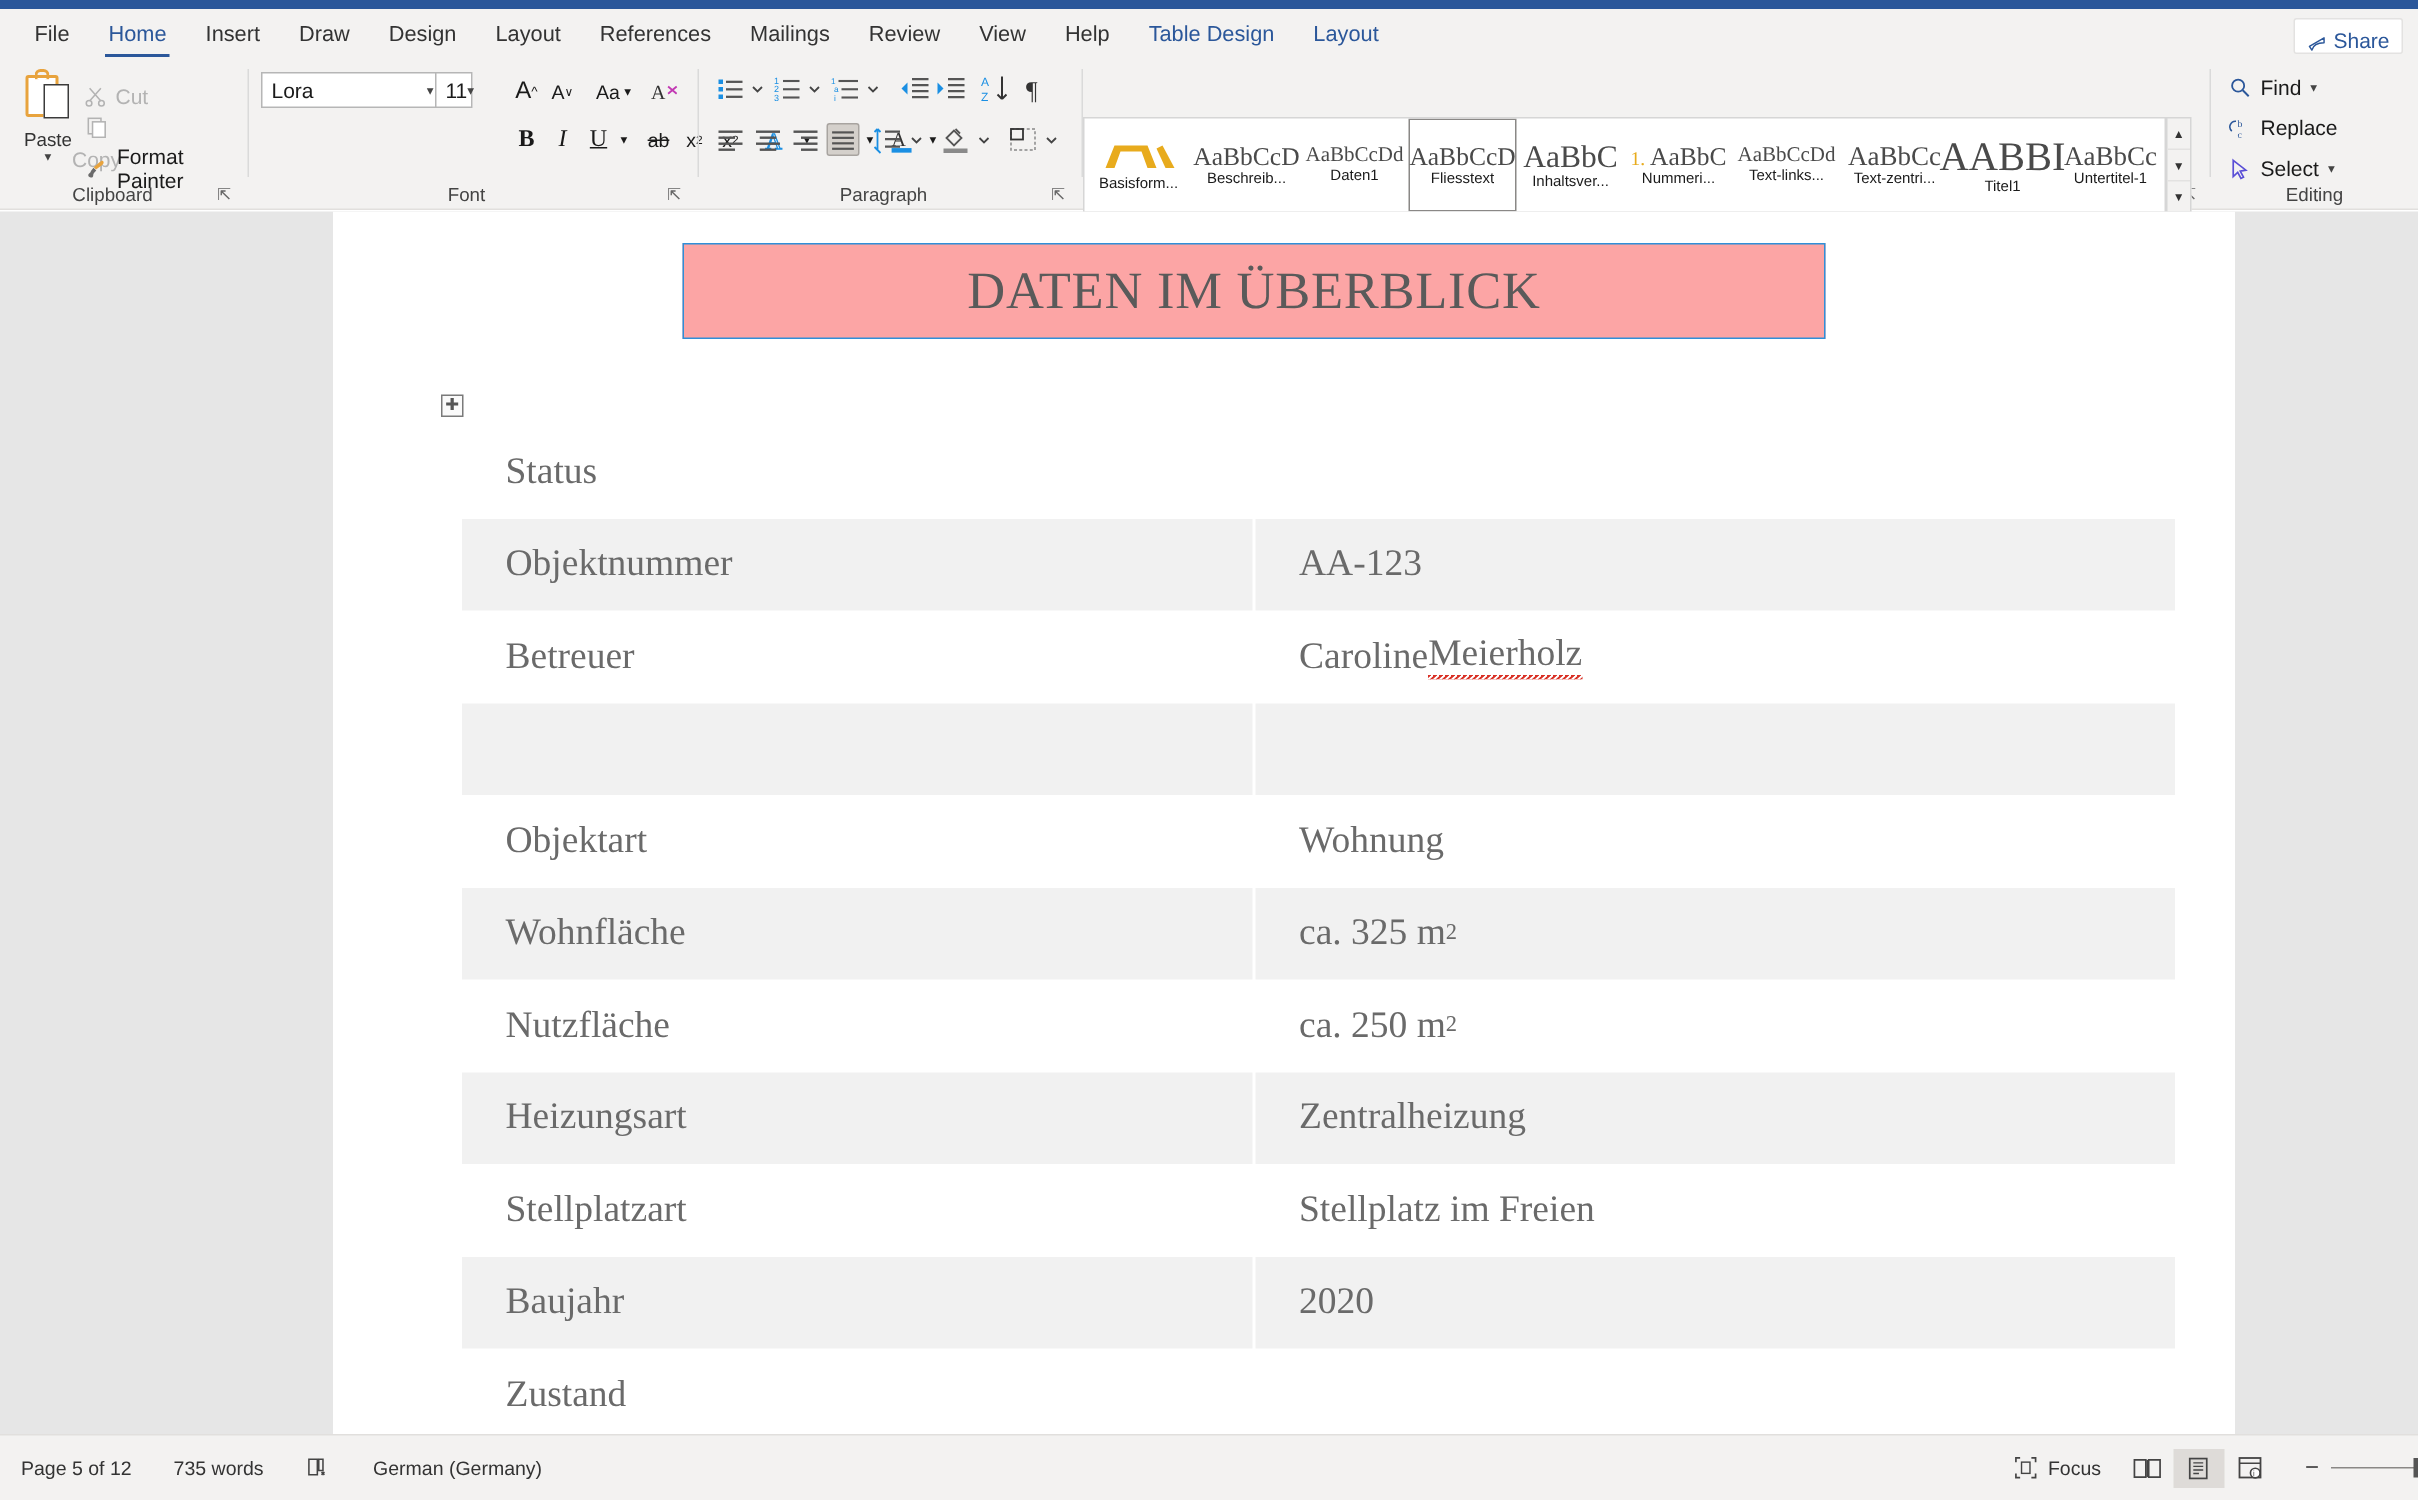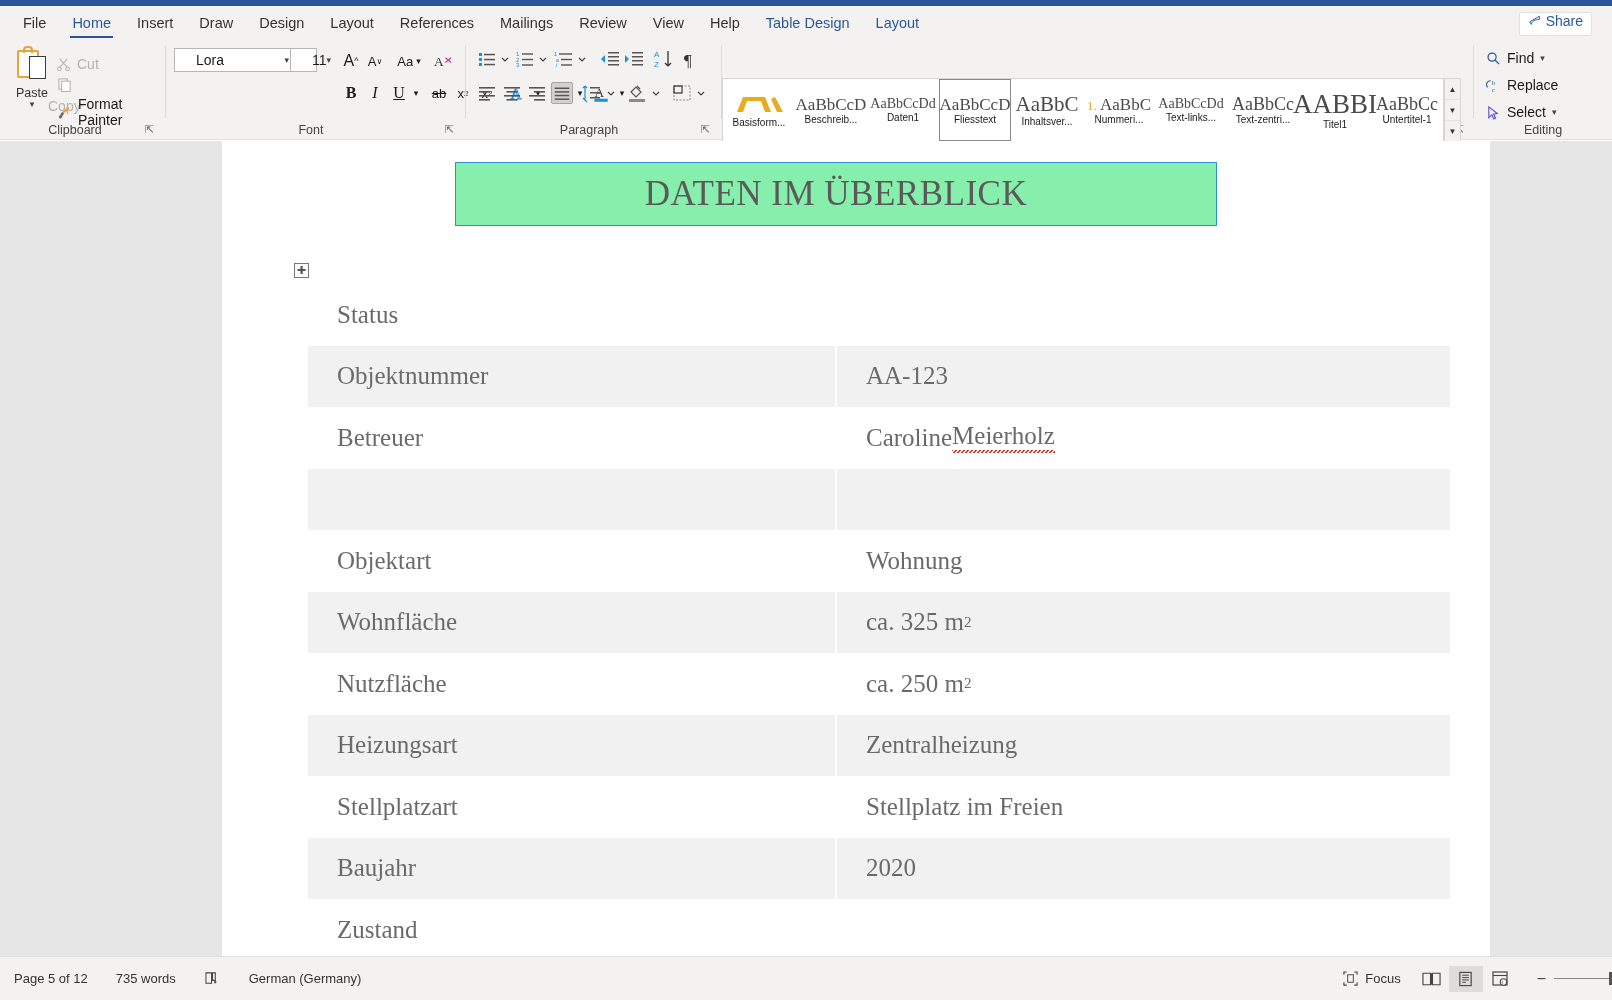--- a/index.html
+++ b/index.html
@@ -27,22 +27,22 @@
     font-size: 14.5px; color: #333; position: relative; cursor: default;
     white-space: nowrap;
   }
   .tab.ctx { color: #2b579a; }
   .tab.active { color: #2b579a; font-weight: 400; }
   .tab.active::after {
     content: ""; position: absolute; left: 11px; right: 11px; bottom: 2px;
     height: 2.5px; background: #2b579a;
   }
   .sharebtn {
-    position: absolute; right: 20px; top: 6px; height: 24px;
-    display: flex; align-items: flex-start; gap: 5px;
+    position: absolute; right: 10px; top: 6px; height: 24px;
+    display: flex; align-items: flex-end; gap: 5px;
     font-size: 14px; color: #2b579a; padding: 0 8px;
     background: #fff; border: 1px solid #e3e2e1; border-radius: 2px;
   }
 
   
   .ribbon {
     position: absolute; top: 40px; left: 0; width: 1612px; height: 100px;
     background: #f3f2f1; border-bottom: 1px solid #e1dfdd;
   }
   .grp { position: absolute; top: 0; height: 100px; }
@@ -83,21 +83,21 @@
     position: absolute; display: flex; align-items: center; gap: 6px;
     font-size: 14px; height: 22px;
   }
   .cbitem.dis { color: #b3b3b3; }
   .cbitem.en { color: #1a1a1a; }
 
   
   .fontbox {
     position: absolute; background: #fff; border: 1px solid #b6b6b6;
     height: 24px; display: flex; align-items: center;
-    padding: 0 4px 0 21px; font-size: 14px; color: #1a1a1a;
+    padding: 0 4px 0 6px; font-size: 14px; color: #1a1a1a;
   }
   .fontbox .cv { margin-left: auto; font-size: 9px; color: #444; }
   .ficon {
     position: absolute; display: flex; align-items: center;
     justify-content: center; height: 26px; font-size: 16px; color: #1a1a1a;
   }
   .ficon.sm { font-size: 13px; }
 
   
   .picon { position: absolute; width: 22px; height: 22px; }
@@ -146,21 +146,21 @@
   .docarea {
     position: absolute; top: 141px; left: 0; width: 1612px; height: 815px;
     background: #e6e6e6; overflow: hidden;
   }
   .page {
     position: absolute; left: 222px; top: 0px; width: 1268px; height: 815px;
     background: #fff;
   }
   .banner {
     position: absolute; left: 233px; top: 21px; width: 762px; height: 64px;
-    background: #86efac; border: 1.5px solid #2f8fd8;
+    background: #fca5a5; border: 1.5px solid #2f8fd8;
     display: flex; align-items: center; justify-content: center;
   }
   .banner span {
     font-family: "Liberation Serif", serif; font-size: 35px;
     color: #5a5a5a; letter-spacing: 0.5px;
   }
   .tblhandle {
     position: absolute; left: 72px; top: 122px; width: 15px; height: 15px;
     border: 1px solid #7a7a7a; background: #fafafa;
     display: flex; align-items: center; justify-content: center;

